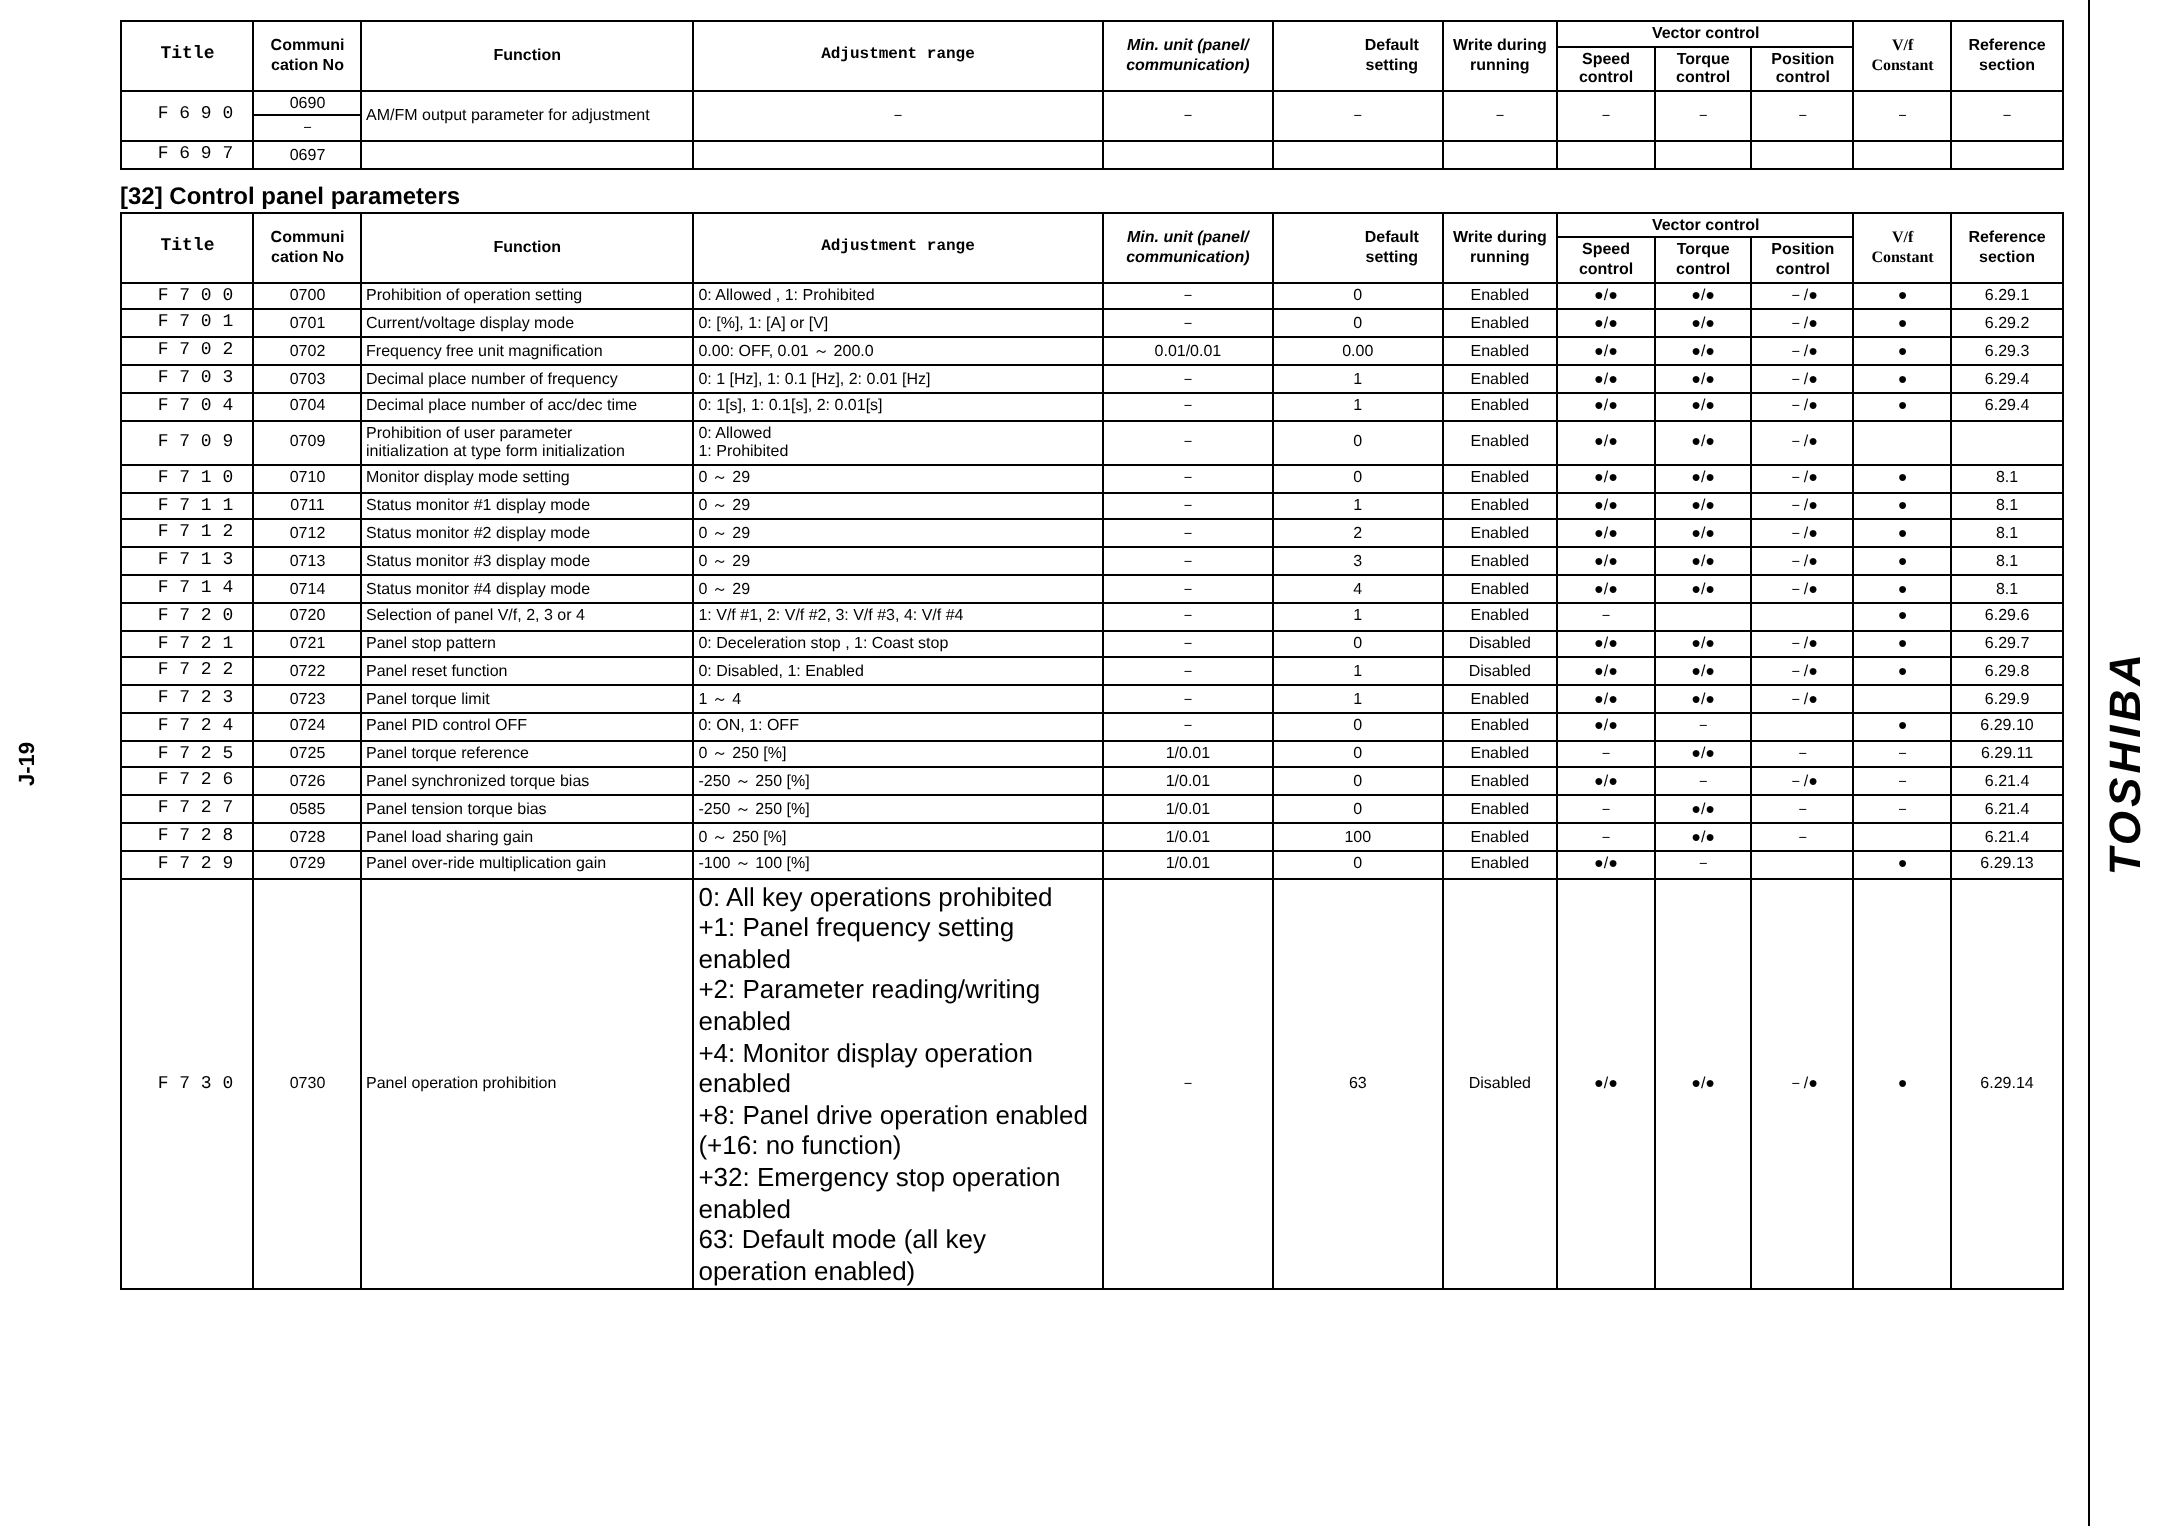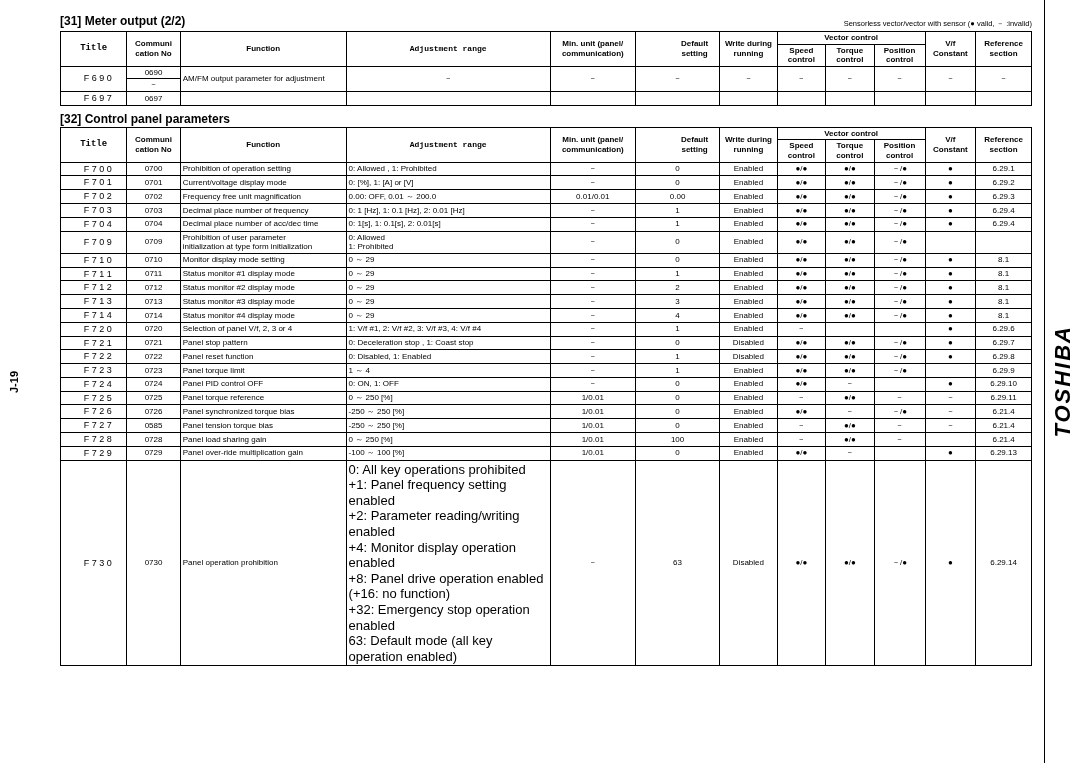--- a/index.html
+++ b/index.html
@@ -66,52 +66,48 @@
       text-align: left;
     }
     .title-col {
       width: 52px;
       font-family: 'Courier New', monospace;
       font-size: 9px;
     }
     .comm-col { width: 40px; }
     .func-col { width: 130px; }
     .adj-col { width: 160px; font-family: Liberation Mono, monospace; }
-    .min-col { width: 52px; }
+    .min-col { width: 52px; font-style: italic; }
     .default-col { width: 38px; padding-left: 36px; }
     .write-col { width: 45px; }
     .speed-col { width: 38px; }
     .torque-col { width: 38px; }
     .pos-col { width: 40px; }
-    .vf-col { width: 38px; }
+    .vf-col { width: 38px; font-family: Liberation Serif, serif; }
     .ref-col { width: 42px; }
-    .mono { font-family: Liberation Sans, sans-serif; padding-left: 10px; }
+    .mono { font-family: Liberation Mono, monospace; padding-left: 10px; }
     .sensorless-note {
       font-size: 7.5px;
       text-align: right;
       margin-bottom: 1px;
     }
   </style>
 </head>
 <body>
 
 <div class="page-container">
 
   <div style="position:absolute; left:8px; top:50%; writing-mode:vertical-rl; transform:translateY(-50%) rotate(180deg); font-size:11px; font-weight:bold;">J-19</div>
 
   <div class="toshiba-sidebar">
     <span class="toshiba-text">TOSHIBA</span>
   </div>
 
   <div class="main-content">
 
-    <div style="display:flex; justify-content:space-between; align-items:flex-end; margin-bottom:1px;">
-      <div class="section-title">[31] Meter output (2/2)</div>
-      <div class="sensorless-note">Sensorless vector/vector with sensor (● valid, － :invalid)</div>
-    </div>
 
     <table>
       <thead>
         <tr>
           <th rowspan="2" class="title-col">Title</th>
           <th rowspan="2" class="comm-col">Communi<br>cation No</th>
           <th rowspan="2" class="func-col">Function</th>
           <th rowspan="2" class="adj-col">Adjustment range</th>
           <th rowspan="2" class="min-col">Min. unit (panel/<br>communication)</th>
           <th rowspan="2" class="default-col">Default<br>setting</th>

